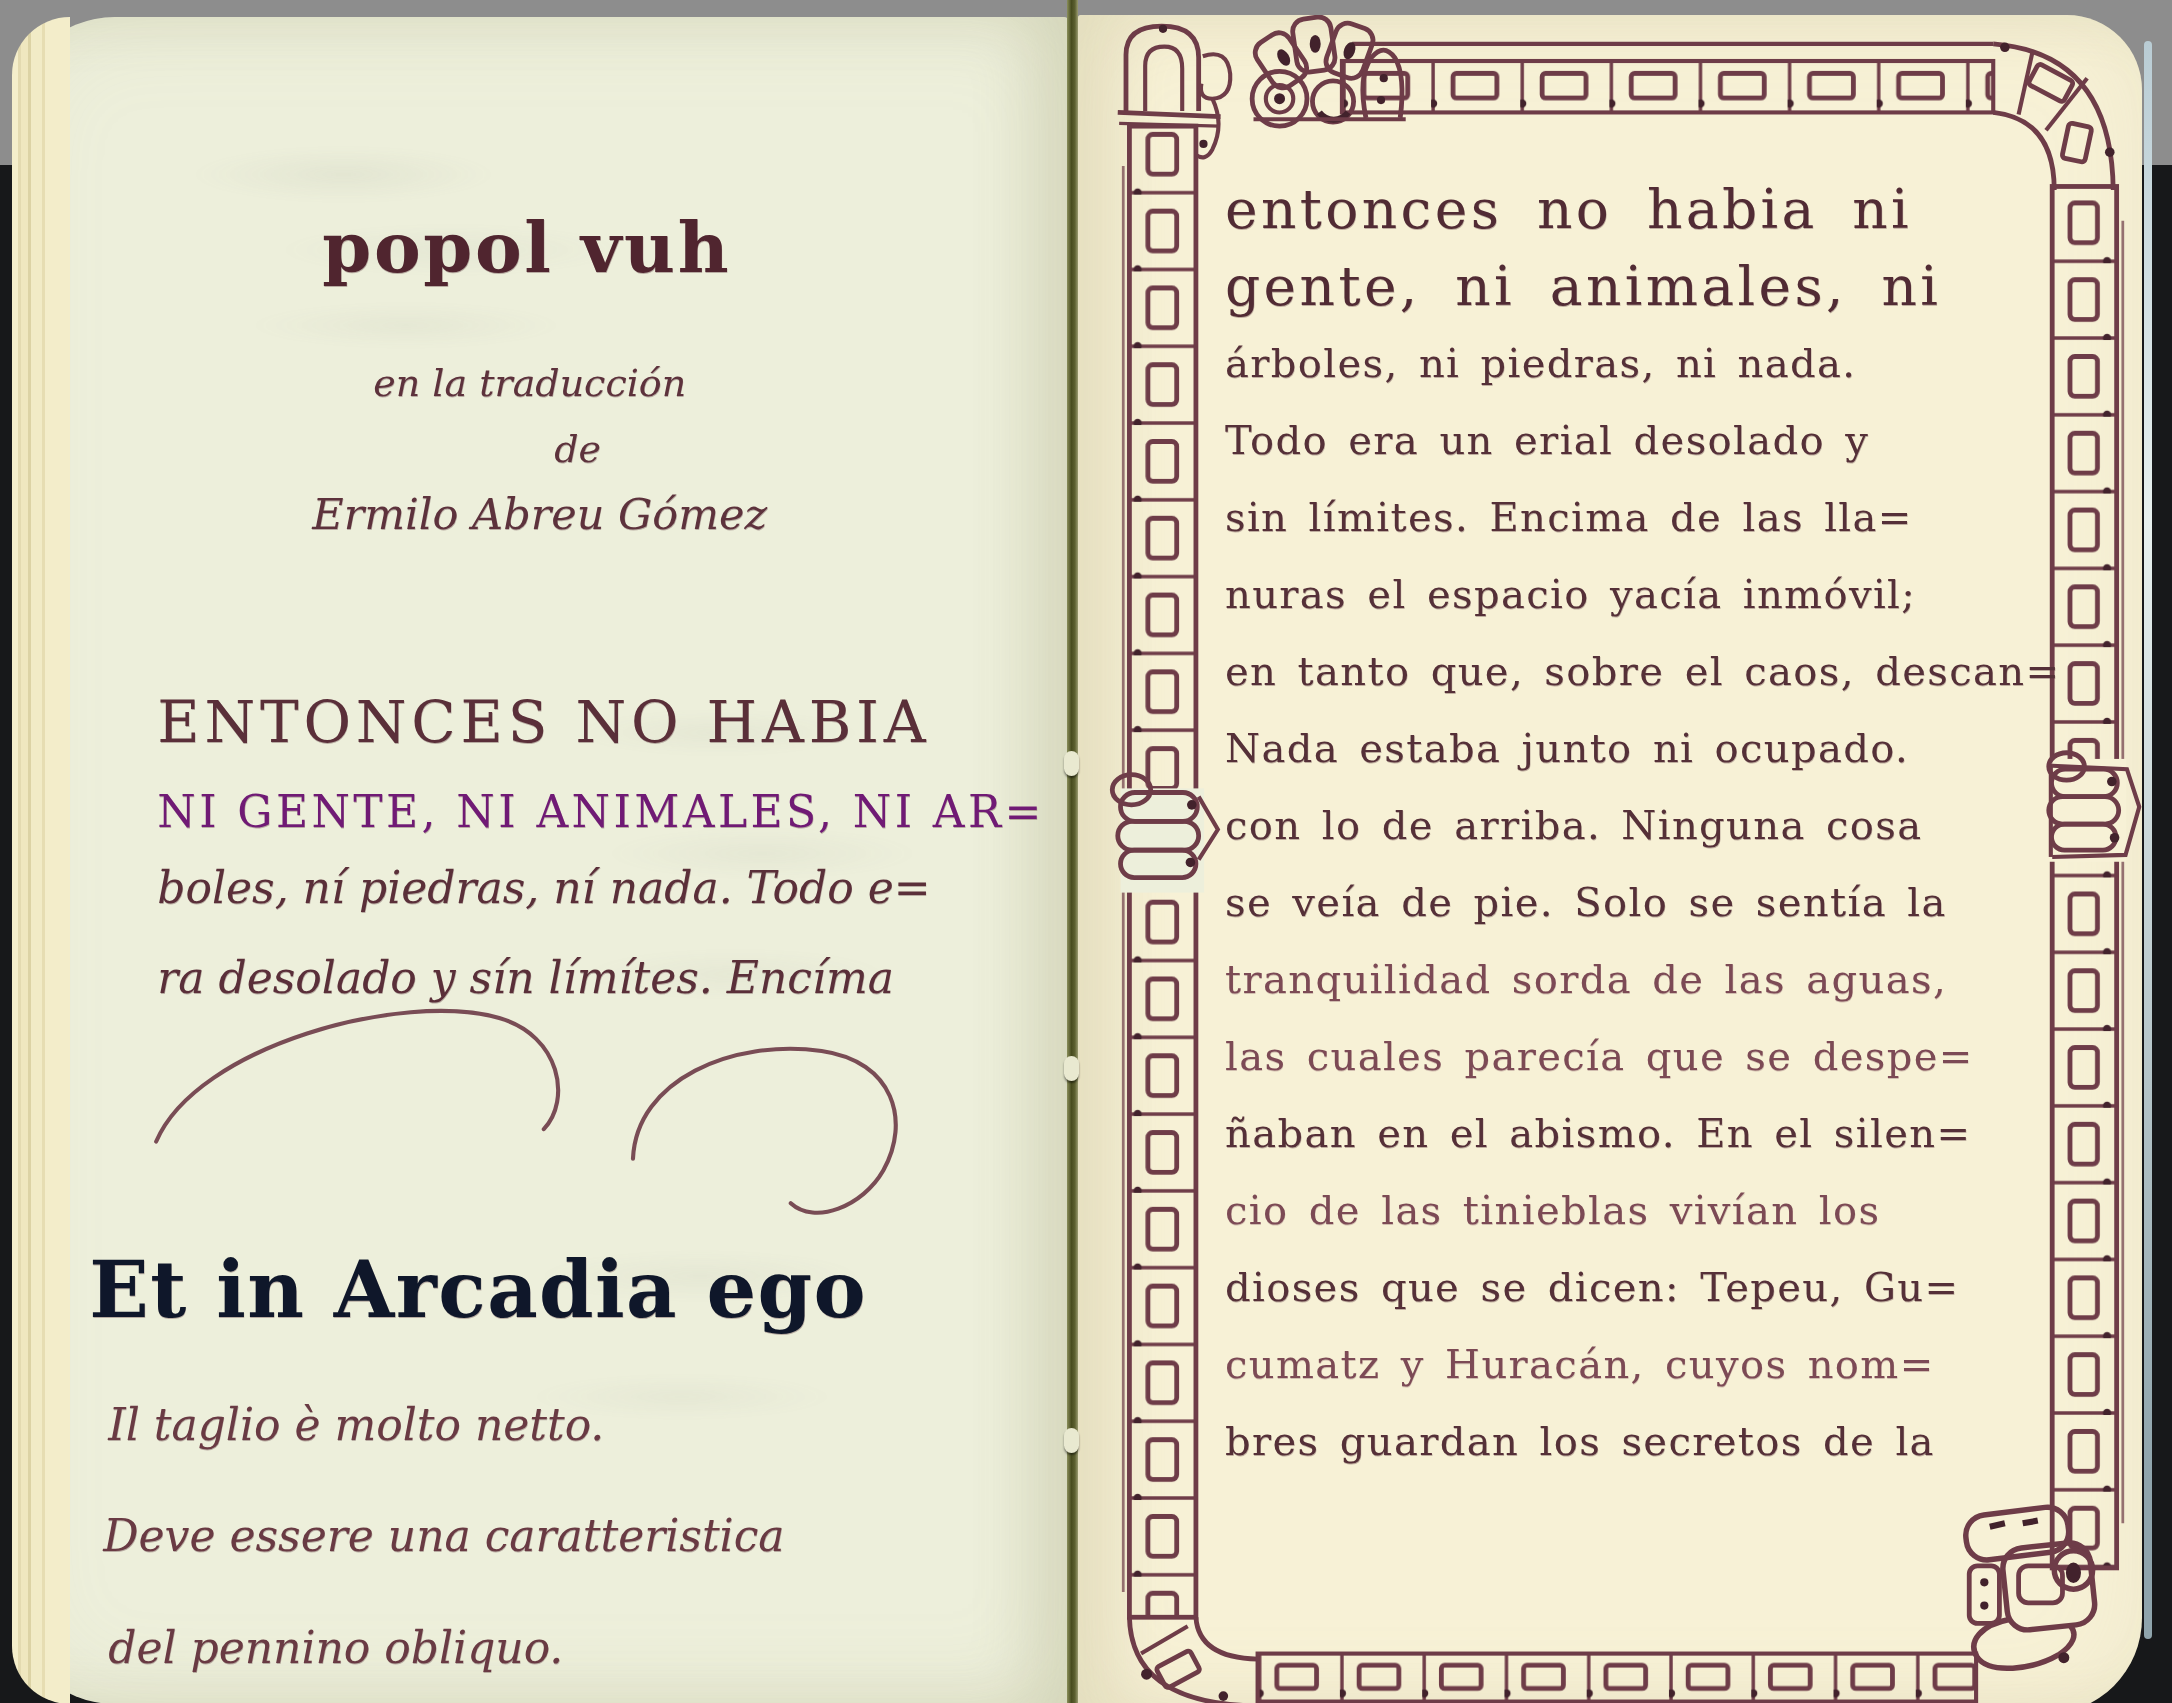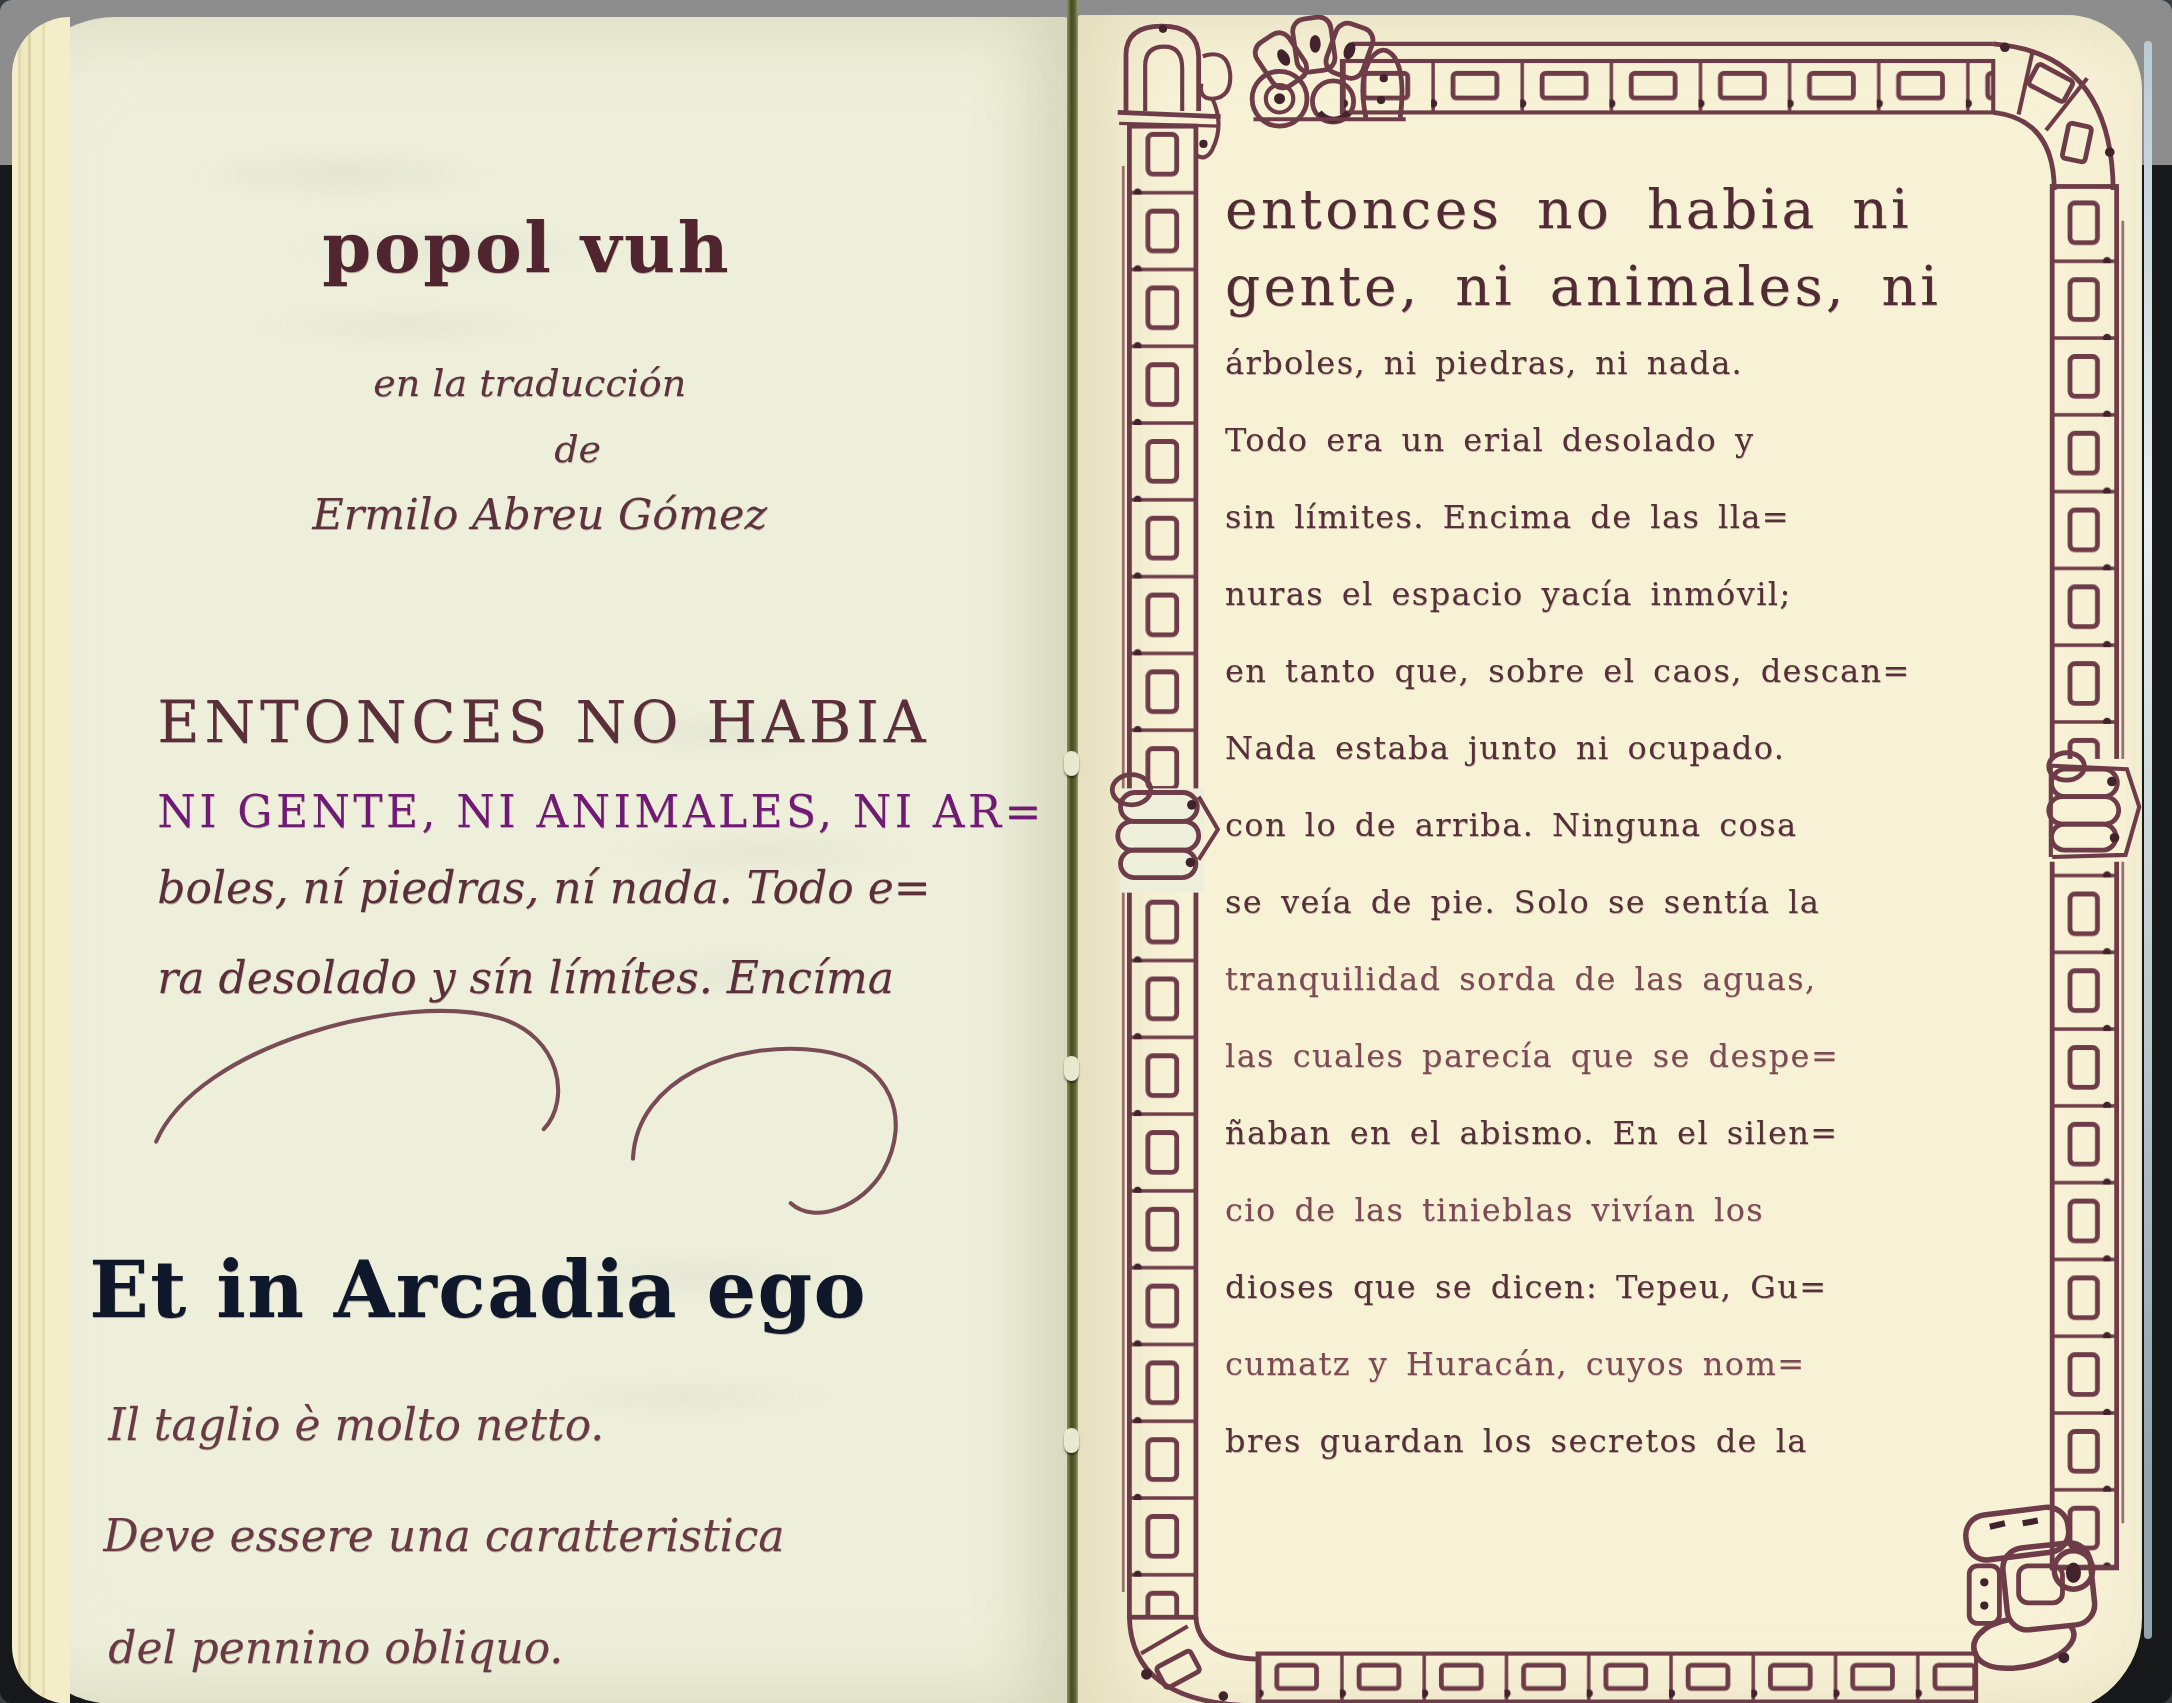--- a/index.html
+++ b/index.html
@@ -1,20 +1,19 @@
 <!DOCTYPE html>
 <html style="font-size:11px"><head>
 <meta charset="utf-8">
 <style>
   html,body{margin:0;padding:0;background:#3a3d40;}
   .scan{
     position:relative;width:2172px;height:1703px;overflow:hidden;
     background:linear-gradient(180deg,#8d8d8d 0 165px,#17181a 165px);
     font-family:"DejaVu Serif","Liberation Serif",serif;
-    border-radius:12px;
   }
   
   .left-page{
     position:absolute;left:12.3px;top:16.5px;width:1056px;height:1687px;
     background:#edefdb;border-radius:103px 4.1px 0 103px;
     box-shadow:inset -41px 0 55px rgba(140,140,90,.18), inset 0 0 96px rgba(190,190,150,.15);
   }
   .page-edges{
     position:absolute;left:0;top:0;width:58px;height:100%;
     border-radius:103px 0 0 103px;
@@ -57,21 +56,21 @@
       radial-gradient(ellipse 206px 34px at 70% 42%,rgba(120,130,118,.12),transparent 70%),
       radial-gradient(ellipse 226px 38px at 75% 50%,rgba(120,130,118,.12),transparent 70%),
       radial-gradient(ellipse 219px 38px at 72% 58%,rgba(120,130,118,.11),transparent 70%),
       radial-gradient(ellipse 233px 38px at 68% 78%,rgba(120,130,118,.12),transparent 70%),
       radial-gradient(ellipse 219px 34px at 66% 86%,rgba(120,130,118,.11),transparent 70%);
     filter:blur(2.1px);
   }
   
   .rp-text{position:absolute;left:147px;top:156px;width:830px;}
   .rline{
-    height:77px;line-height:77px;font-size:32px;color:#553038;
+    height:77px;line-height:77px;font-size:40px;color:#553038;
     letter-spacing:1.4px;word-spacing:6.2px;white-space:nowrap;
     text-shadow:0.5px 0.6px 0 rgba(85,48,56,.35);
   }
   .rline.big{font-size:55px;letter-spacing:3.4px;word-spacing:13.7px;color:#512b34;}
   .rline.lite{color:#7c4a55;text-shadow:0.3px 0.5px 0 rgba(124,74,85,.3);}
   .border-svg{position:absolute;left:0;top:0;}
   .flourish-svg{position:absolute;left:103px;top:953px;}
 </style>
 </head>
 <body>

